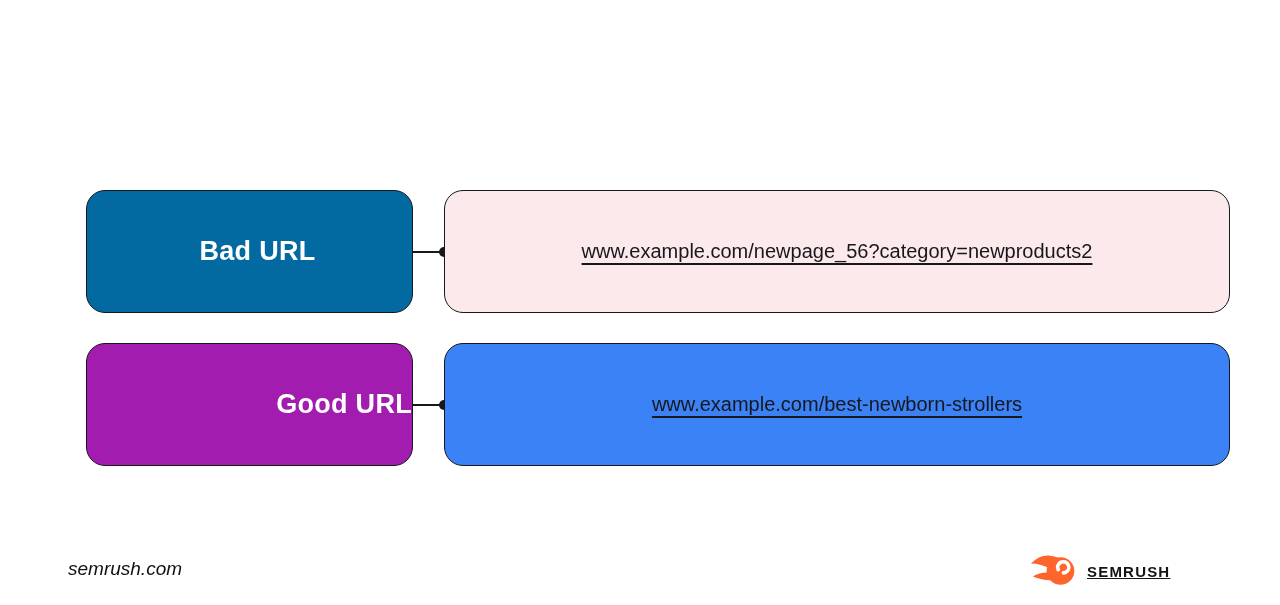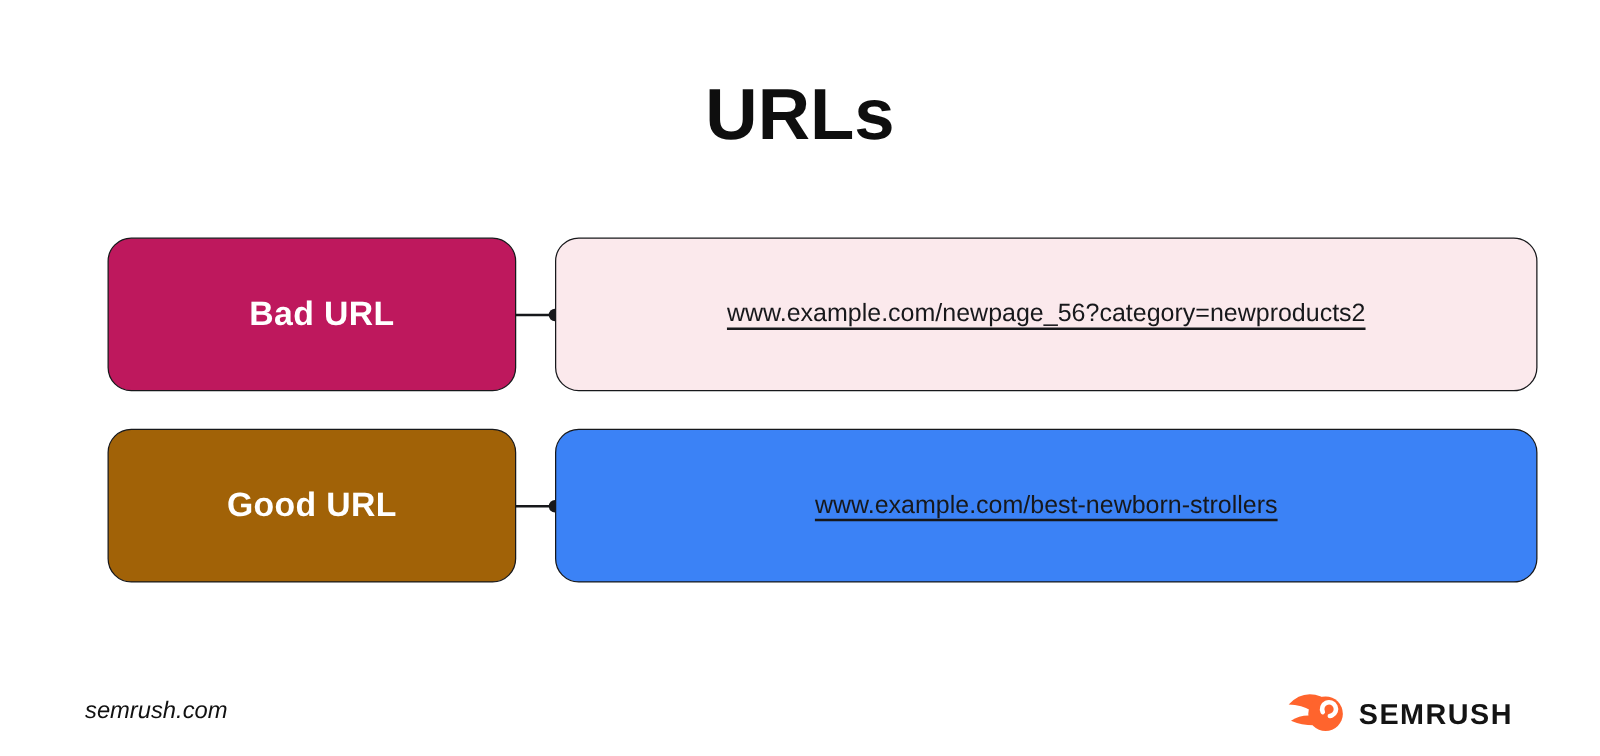--- a/index.html
+++ b/index.html
@@ -69,46 +69,46 @@
     color:#111111;
     font-style:italic;
   }
   .brand-logo{
     position:absolute;
     left:1030px;top:550px;
     display:flex;align-items:center;gap:9px;
   }
   .brand-icon{width:48px;height:42px;display:block;}
   .brand-wordmark{
-    font-size:23px;
+    font-size:15px;
     font-weight:900;
     letter-spacing:1.2px;
     color:#141414;
+    text-decoration:underline;
   }
 </style>
 </head>
 <body>
 
 <div class="canvas">
 
-  <div class="page-title">URLs</div>
 
   <div class="row-bad">
-    <div class="label-box" style="background: #be185d; padding-left: 16px;">
+    <div class="label-box" style="background: #0369a1; padding-left: 16px;">
       <span>Bad URL</span>
     </div>
     <div class="connector-line"></div>
     <div class="connector-dot"></div>
     <div class="url-box" style="background: rgb(251, 233, 236);">
       <span class="url-text">www.example.com/newpage_56?category=newproducts2</span>
     </div>
   </div>
 
   <div class="row-good">
-    <div class="label-box" style="background: #a16207;">
+    <div class="label-box" style="background: #a21caf; justify-content: flex-end;">
       <span>Good URL</span>
     </div>
     <div class="connector-line"></div>
     <div class="connector-dot"></div>
     <div class="url-box" style="background: #3b82f6;">
       <span class="url-text">www.example.com/best-newborn-strollers</span>
     </div>
   </div>
 
   <div class="footer-source">semrush.com</div>

